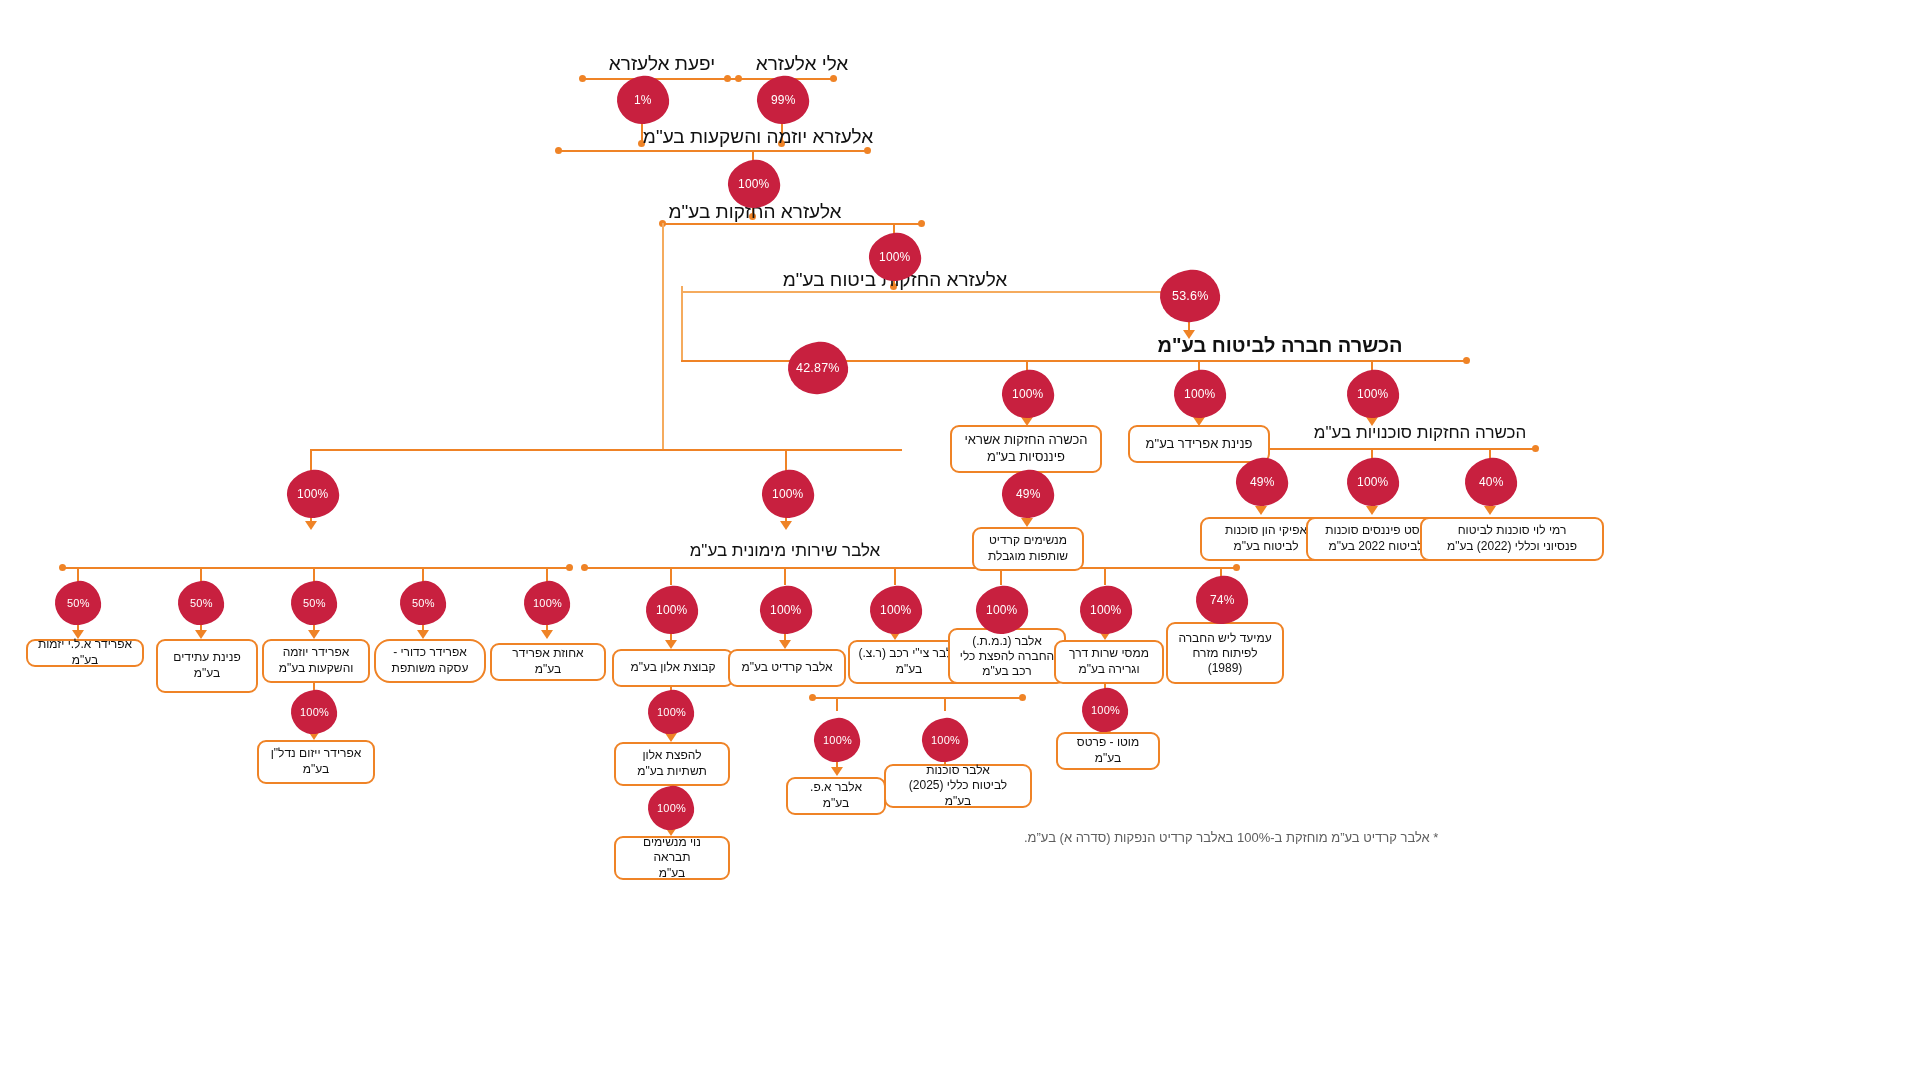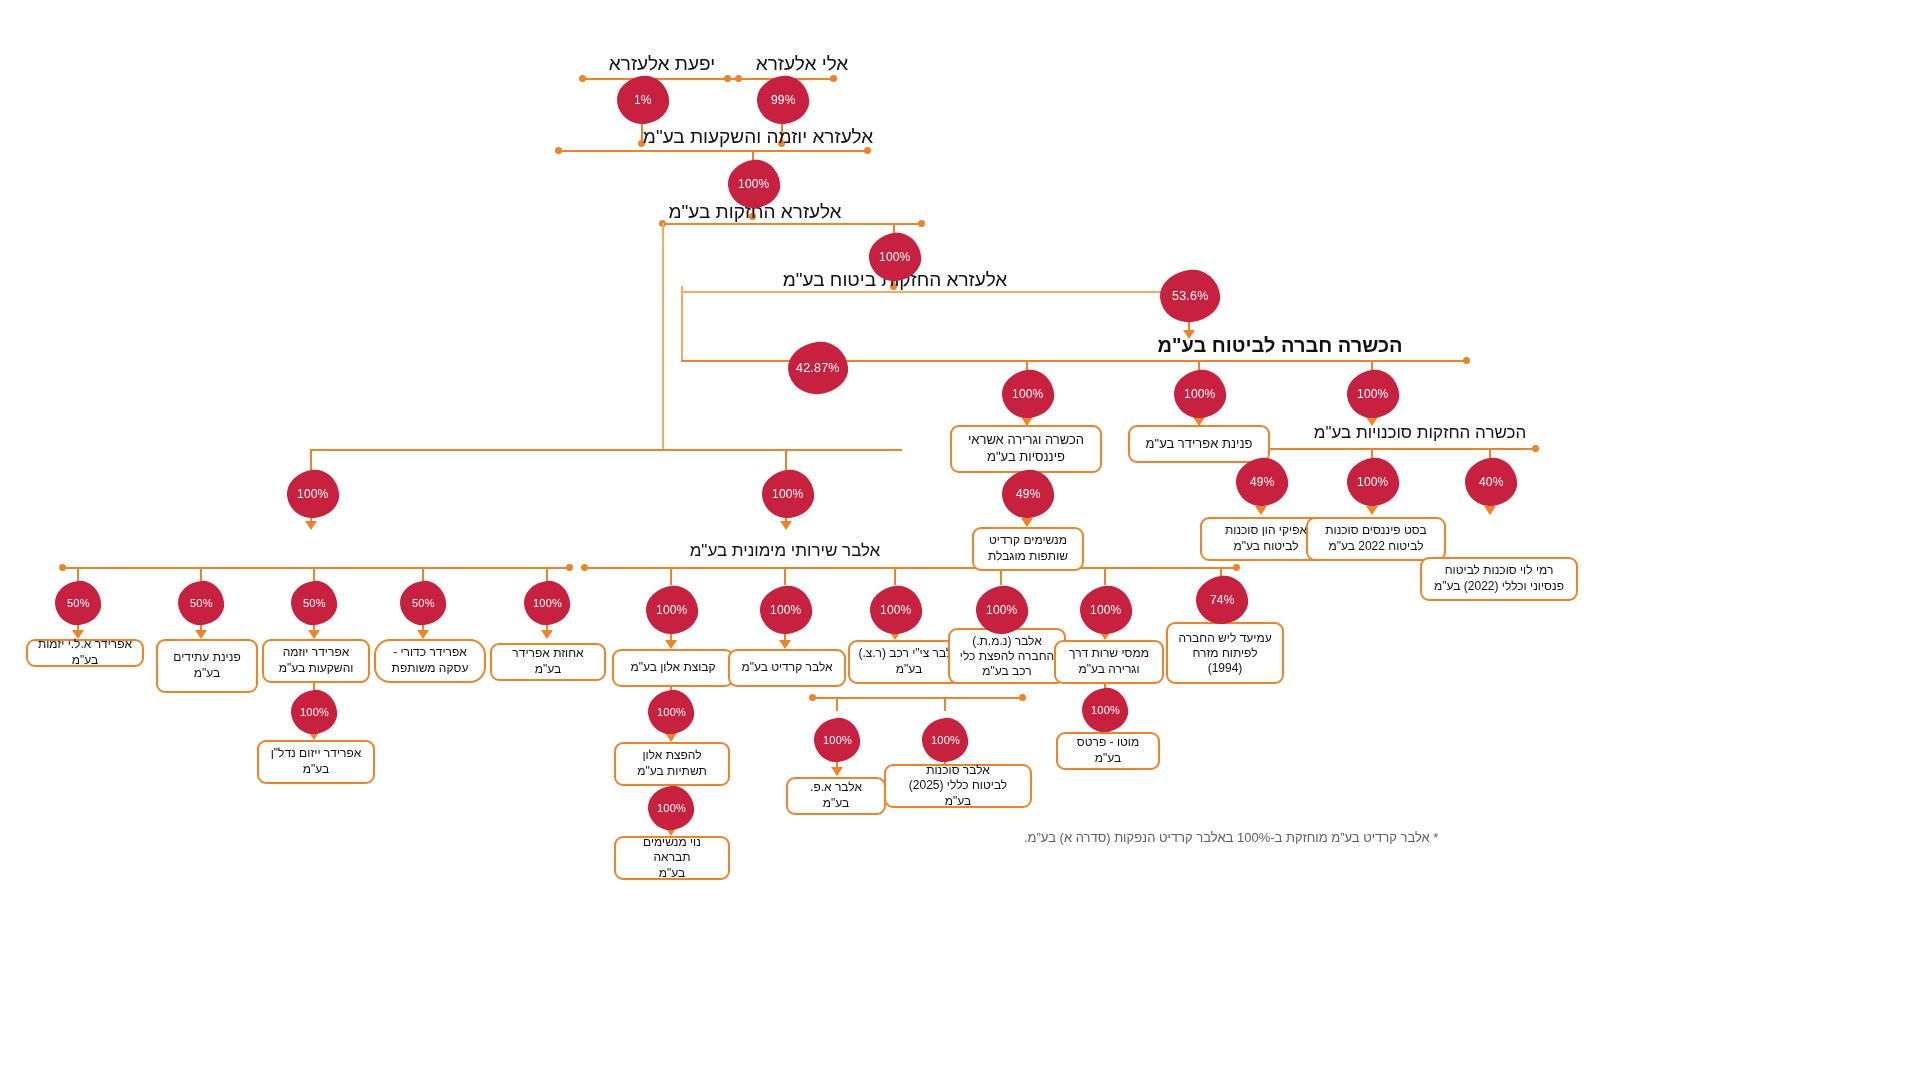--- a/index.html
+++ b/index.html
@@ -149,21 +149,21 @@
   <div class="ln v" style="left:1198px;top:405px;height:16px;"></div>
   <div class="arrow" style="left:1193px;top:417px;"></div>
 
   <div class="ln v" style="left:1371px;top:360px;height:18px;"></div>
   <div class="pct m" style="left:1347px;top:370px;">
     <span>100%</span>
     </div>
   <div class="ln v" style="left:1371px;top:405px;height:16px;"></div>
   <div class="arrow" style="left:1366px;top:417px;"></div>
 
-  <div class="node leaf" style="left:950px;top:425px;width:152px;height:48px;white-space:pre-line;">הכשרה וגרירה אשראי
+  <div class="node leaf" style="left:950px;top:425px;width:152px;height:48px;white-space:pre-line;">הכשרה החזקות אשראי
 פיננסיות בע"מ</div>
   <div class="ln v" style="left:1026px;top:473px;height:16px;"></div>
   <div class="pct m" style="left:1002px;top:470px;">
     <span>49%</span>
     </div>
   <div class="ln v" style="left:1026px;top:507px;height:14px;"></div>
   <div class="arrow" style="left:1021px;top:518px;"></div>
   <div class="node leaf small" style="left:972px;top:527px;width:112px;height:44px;white-space:pre-line;">מנשימים קרדיט
 שותפות מוגבלת</div>
 
@@ -191,21 +191,21 @@
   <div class="arrow" style="left:1366px;top:506px;"></div>
   <div class="node leaf small" style="left:1306px;top:517px;width:140px;height:44px;white-space:pre-line;">בסט פיננסים סוכנות
 לביטוח 2022 בע"מ</div>
 
   <div class="ln v" style="left:1489px;top:448px;height:16px;"></div>
   <div class="pct m" style="left:1465px;top:458px;">
     <span>40%</span>
     </div>
   <div class="ln v" style="left:1489px;top:492px;height:18px;"></div>
   <div class="arrow" style="left:1484px;top:506px;"></div>
-  <div class="node leaf small" style="left:1420px;top:517px;width:158px;height:44px;white-space:pre-line;margin-top:40px;">רמי לוי סוכנות לביטוח
+  <div class="node leaf small" style="left:1420px;top:517px;width:184px;height:44px;white-space:pre-line;">רמי לוי סוכנות לביטוח
 פנסיוני וכללי (2022) בע"מ</div>
 
   <div class="ln h" style="left:310px;top:449px;width:592px;"></div>
   <div class="ln v" style="left:310px;top:449px;height:30px;"></div>
   <div class="pct m" style="left:287px;top:470px;">
     <span>100%</span>
     </div>
   <div class="ln v" style="left:310px;top:505px;height:20px;"></div>
   <div class="arrow" style="left:305px;top:521px;"></div>
 
@@ -368,17 +368,17 @@
   <div class="arrow" style="left:1099px;top:731px;"></div>
   <div class="node leaf small" style="left:1056px;top:732px;width:104px;height:38px;">מוטו - פרטס בע"מ</div>
 
   <div class="ln v" style="left:1220px;top:567px;height:18px;"></div>
   <div class="pct m" style="left:1196px;top:576px;">
     <span>74%</span>
     </div>
   <div class="ln v" style="left:1220px;top:612px;height:10px;"></div>
   <div class="node leaf small" style="left:1166px;top:622px;width:118px;height:62px;white-space:pre-line;line-height:1.25;">עמיעד ליש החברה
 לפיתוח מזרח
-(1994)</div>
+(1989)</div>
 
   <div class="footnote" style="left:1024px;top:830px;">* אלבר קרדיט בע”מ מוחזקת ב-100% באלבר קרדיט הנפקות (סדרה א) בע”מ.</div>
 
 </div>
 
 </body></html>

